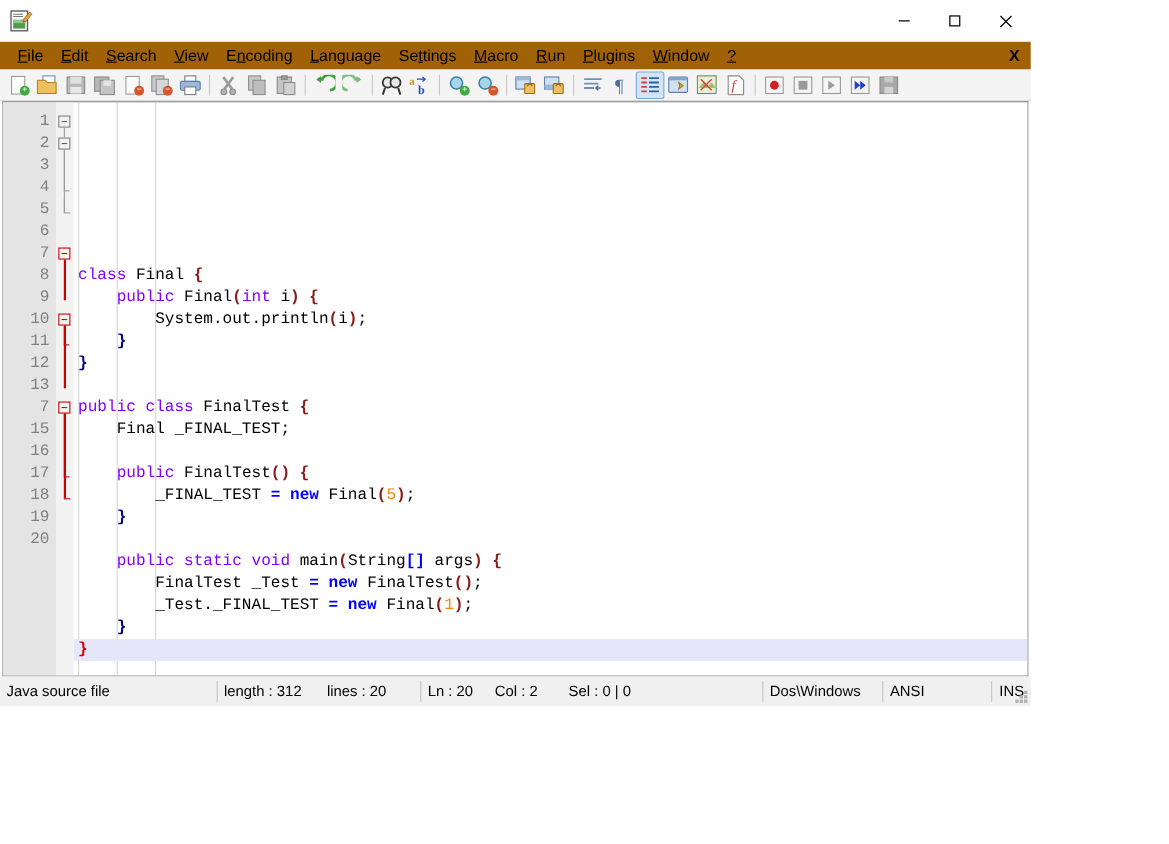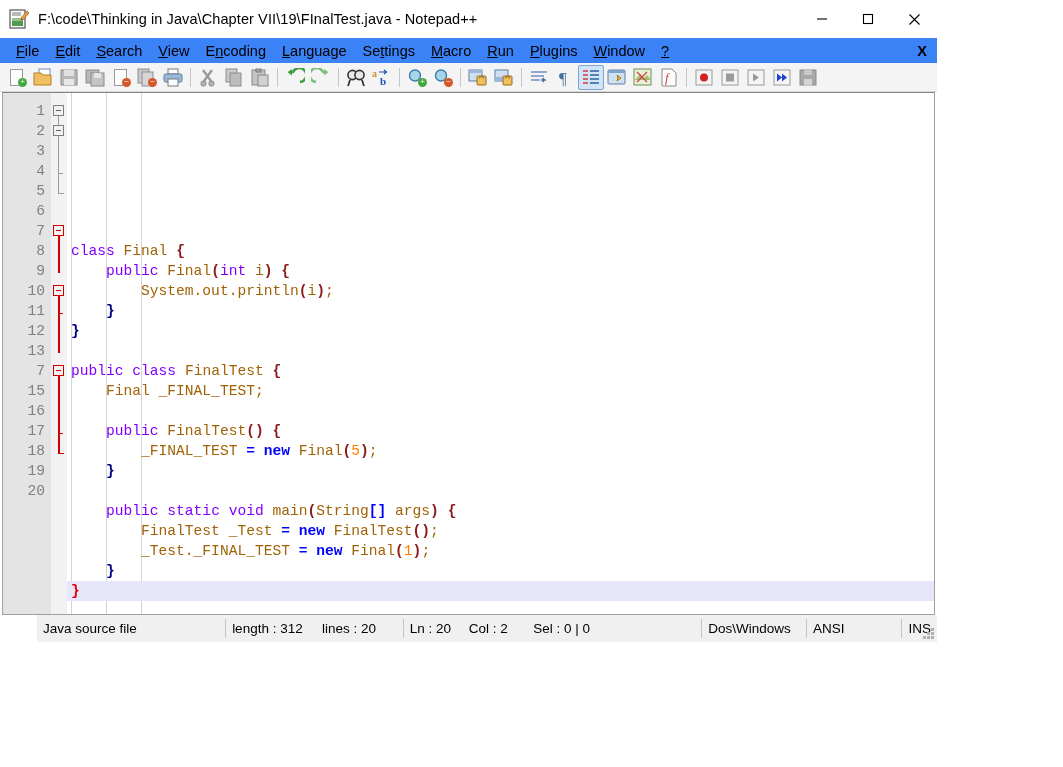--- a/index.html
+++ b/index.html
@@ -44,21 +44,21 @@
   .win-btn {
     width: 46px; height: 38px;
     display: flex; align-items: center; justify-content: center;
     color: #000;
   }
   .win-btn svg { display: block; }
 
   
   .menubar {
     height: 25px; min-height: 25px;
-    background: #3b82f6;
+    background: #a16207;
     display: flex; align-items: center;
     padding-left: 8px;
     position: relative;
   }
   .menu-item {
     font-size: 14.5px; color: #000000;
     padding: 2px 8px;
     white-space: nowrap;
   }
   .menu-item u { text-decoration: underline; }
@@ -206,34 +206,33 @@
 
   
   .iguide {
     position: absolute; top: 0; bottom: 0; width: 1px;
     background: #d4d4d4;
   }
 
   
   .k  { color: #8000ff; }            
   .kb { color: #0000ff; font-weight: bold; }  
-  .id { color: #a16207; text-align: center; }
+  .id { color: #000000; text-align: center; }
   .br { color: #8b1a1a; font-weight: bold; }  
   .brr{ color: #e00000; font-weight: bold; }  
   .brn{ color: #000080; font-weight: bold; }  
   .num{ color: #ff8000; }
 
   
   .statusbar {
     height: 27px; min-height: 27px;
     background: #f0f0f0;
     display: flex; align-items: center;
     font-size: 13.5px; color: #000;
     position: relative;
-    margin-left: 37px;
   }
   .sb-cell {
     height: 100%;
     display: flex; align-items: center;
     padding: 0 6px;
     white-space: nowrap;
   }
   .sb-div { width: 1px; height: 19px; background: #c4c4c4; flex: none; }
   .sb-grip {
     position: absolute; right: 3px; bottom: 3px;
@@ -269,21 +268,20 @@
     <div class="title-icon">
       <svg width="22" height="22" viewBox="0 0 22 22">
         <rect x="2" y="2" width="15" height="18" fill="#fdfdfd" stroke="#555" stroke-width="1.2"></rect>
         <rect x="4" y="10" width="11" height="8" fill="#4f9b4f"></rect>
         <rect x="4" y="10" width="11" height="3" fill="#8fc78f"></rect>
         <path d="M4 5h9M4 7h9" stroke="#777" stroke-width="1"></path>
         <path d="M13 10 L19 3 L21 5 L15 12 Z" fill="#e8a33d" stroke="#9a6a1c" stroke-width="0.8"></path>
         <path d="M13 10 L15 12 L12.5 12.5 Z" fill="#d04040"></path>
       </svg>
     </div>
-    <div class="title-text">F:\code\Thinking in Java\Chapter VII\19\FInalTest.java - Notepad++</div>
     <div class="win-buttons">
       <div class="win-btn">
         <svg width="12" height="12" viewBox="0 0 12 12">
             <path d="M1 6h10" stroke="#000" stroke-width="1.1"></path>
           </svg>
       </div>
       <div class="win-btn">
         <svg width="12" height="12" viewBox="0 0 12 12">
             <rect x="1.5" y="1.5" width="9" height="9" fill="none" stroke="#000" stroke-width="1.1"></rect>
           </svg>

